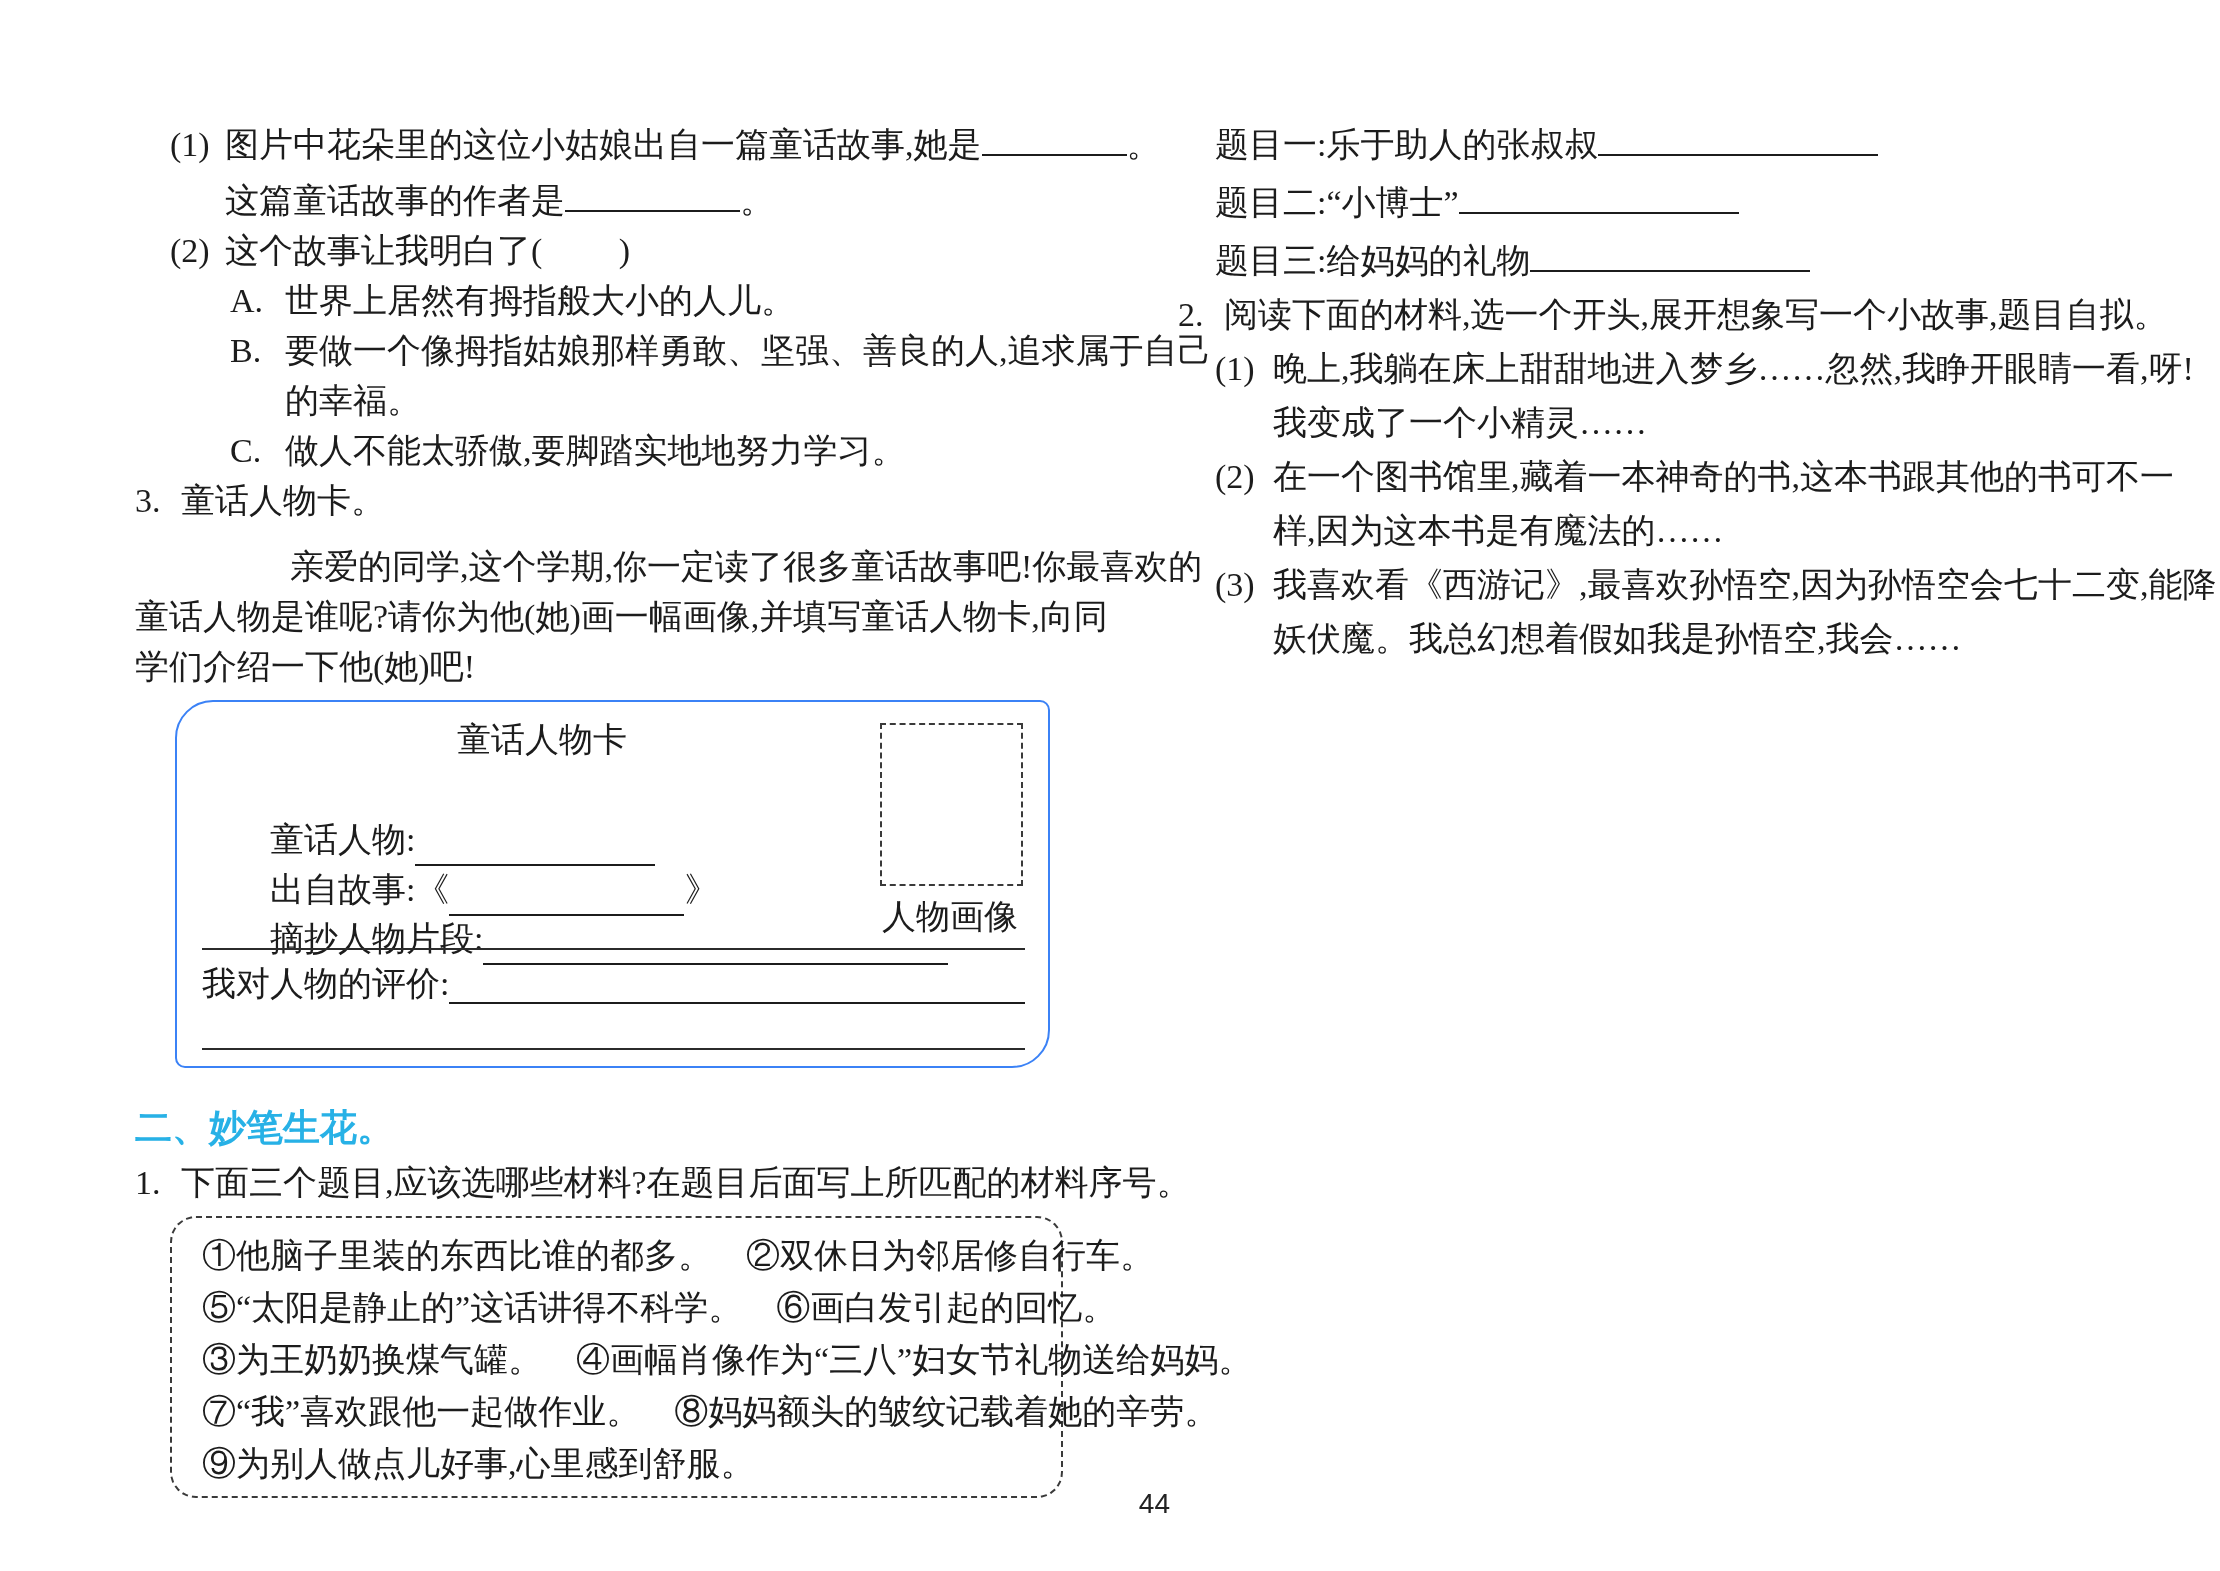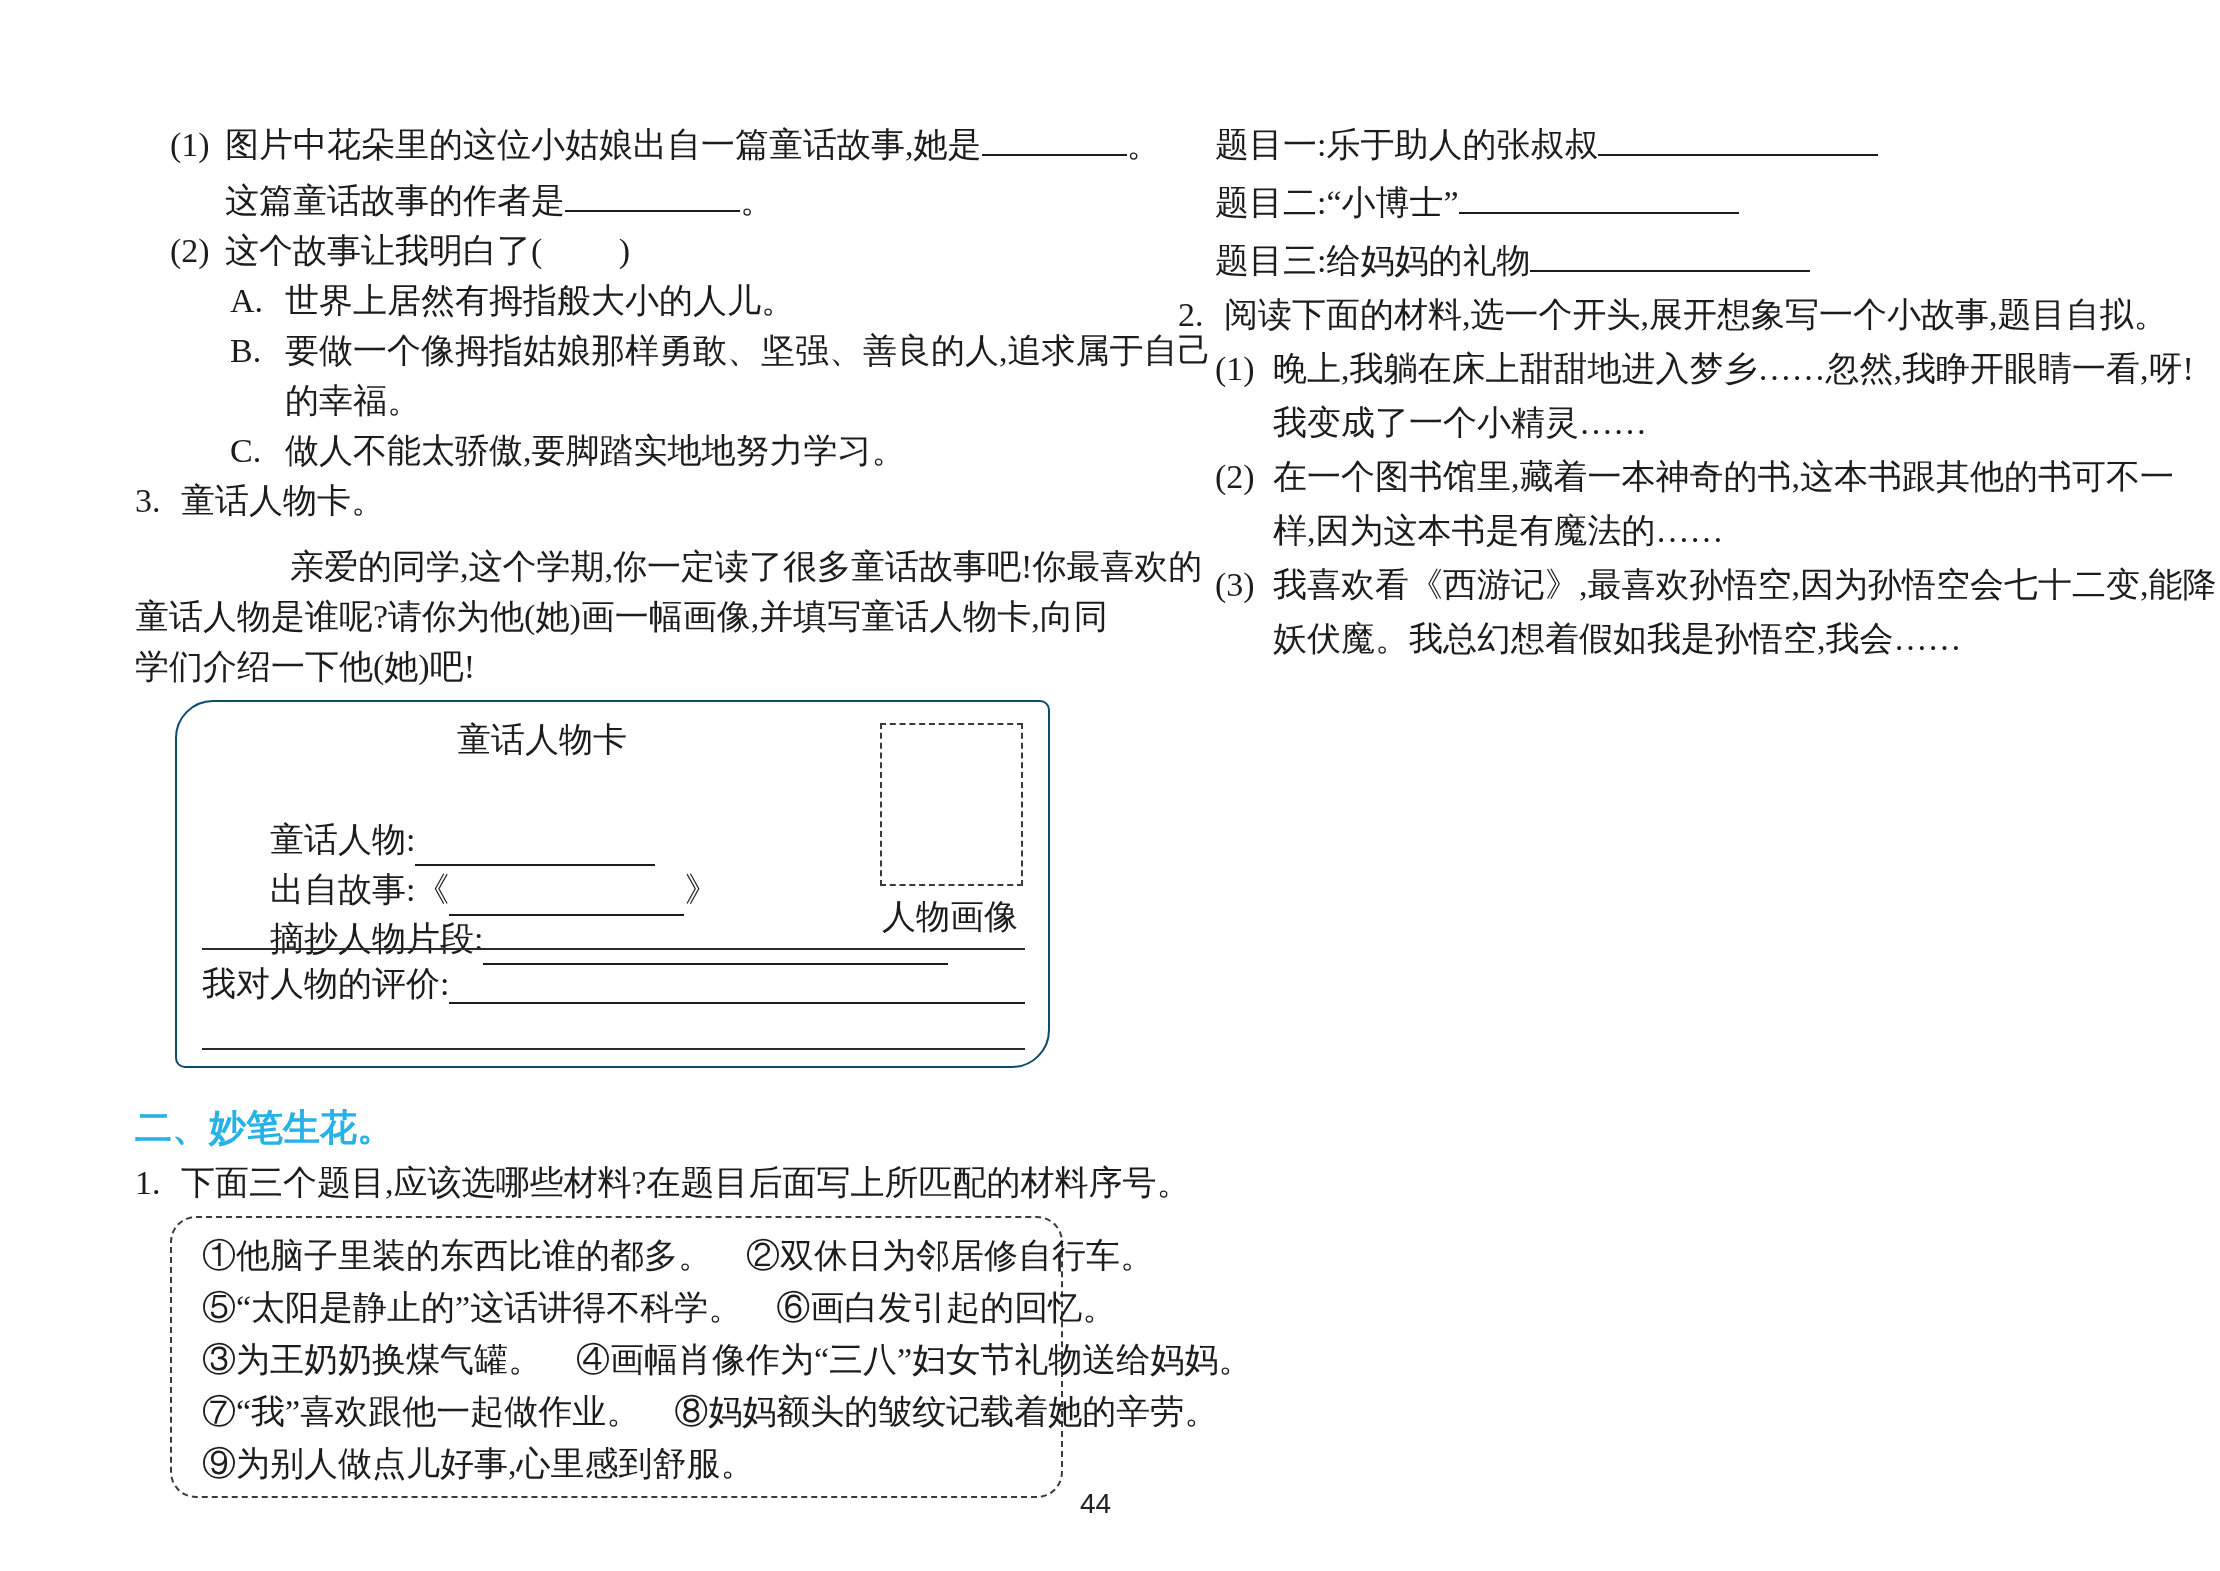--- a/index.html
+++ b/index.html
@@ -35,21 +35,21 @@
   .b175{width:175px;}
   .b240{width:240px;}
   .b235{width:235px;}
   .b465{width:465px;}
   .b280{width:280px;}
   
   .card{
     position:relative;
     margin-left:40px;margin-top:8px;
     width:875px;height:368px;
-    border:2px solid #0c4a6e;
+    border:2px solid #3b82f6;
     border-radius:38px 10px 38px 10px;
     box-sizing:border-box;
   }
   .card-title{position:absolute;top:12px;left:0;width:730px;text-align:center;line-height:52px;}
   .card-row{position:absolute;left:25px;line-height:52px;white-space:pre;}
   .cr-character{top:60px;}
   .cr-story{top:110px;}
   .cr-excerpt{top:159px;}
   .rule{position:absolute;left:25px;right:23px;border-top:2px solid #2b2b2b;height:0;}
   .rule1{top:246px;}
@@ -78,21 +78,21 @@
     margin-left:35px;margin-top:8px;
     width:893px;height:282px;
     border:2px dashed #3a3a3a;
     border-radius:26px;
     box-sizing:border-box;
     padding:12px 0 0 30px;
   }
   .materials .mline{line-height:52px;white-space:pre;}
   .pagenum{
     position:absolute;left:1080px;top:1488px;width:90px;
-    text-align:left;
+    text-align:right;
     font-family:"Liberation Sans","DejaVu Sans",sans-serif;
     font-size:28px;color:#222;
   }
 </style>
 </head>
 <body>
 
 <div class="page">
 
   <div class="col col-left">

